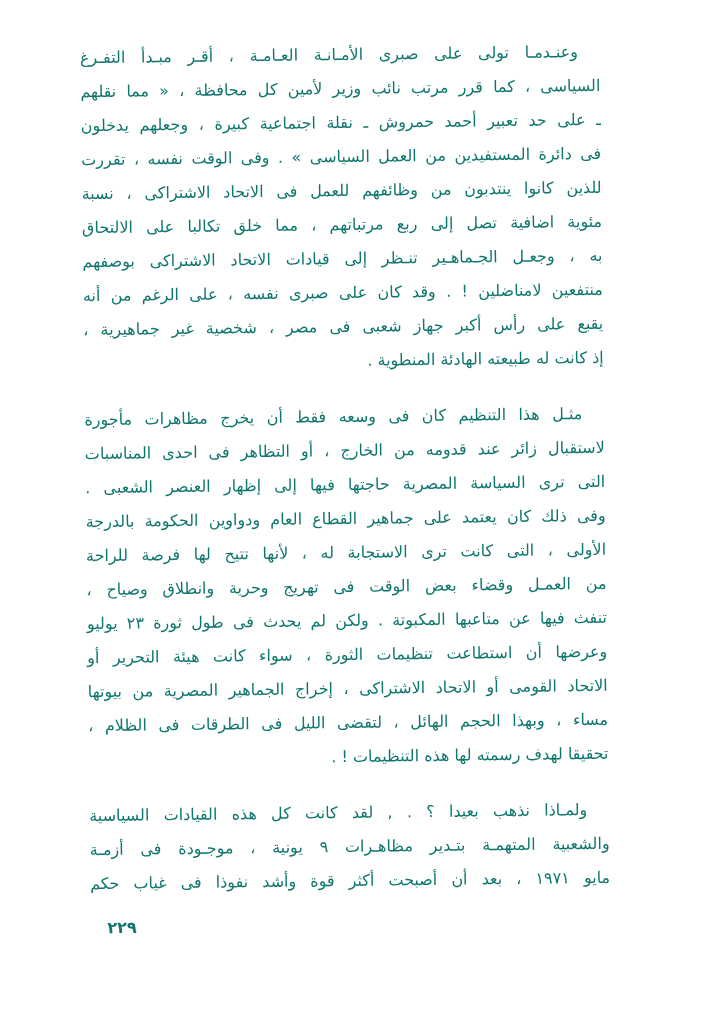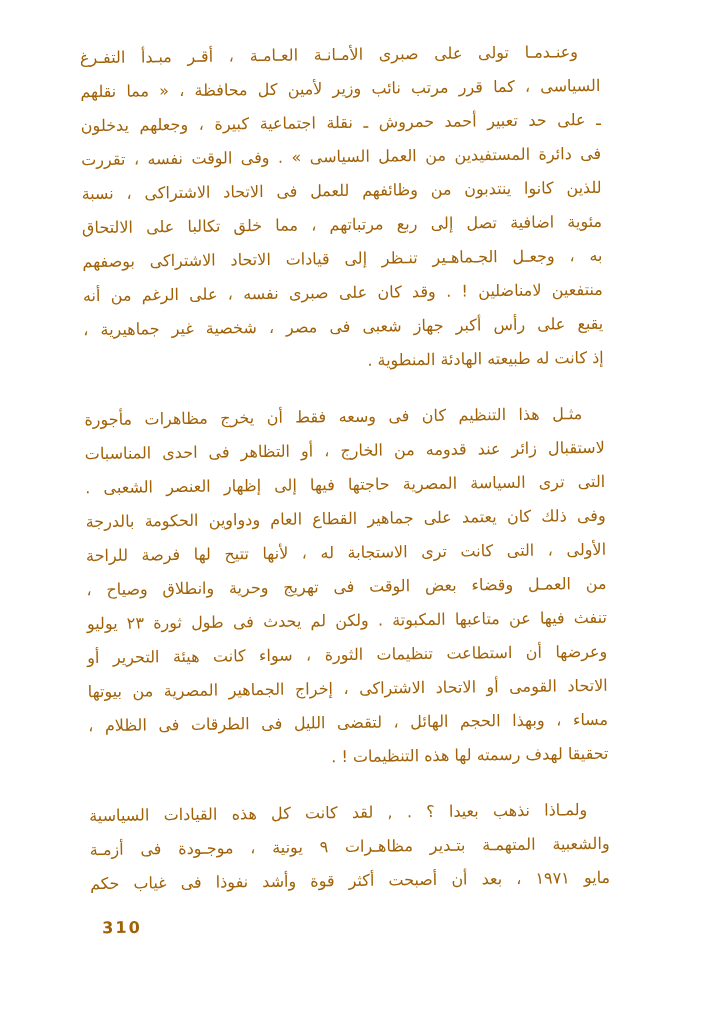--- a/index.html
+++ b/index.html
@@ -9,21 +9,21 @@
     height: 1031px;
     background: #ffffff;
     overflow: hidden;
   }
   .scan-page {
     position: relative;
     width: 720px;
     height: 1031px;
     background: #ffffff;
     font-family: "DejaVu Sans", sans-serif;
-    color: #a16207;
+    color: #0f766e;
   }
   .text-block {
     position: absolute;
     top: 38px;
     left: 85px;
     width: 520px;
     direction: rtl;
     transform: rotate(-0.7deg);
     transform-origin: 50% 50%;
     font-size: 16px;
@@ -87,14 +87,14 @@
     </div>
 
     <div class="para">
       <div class="line indent">ولمـاذا نذهب بعيدا ؟ . , لقد كانت كل هذه القيادات السياسية</div>
       <div class="line">والشعبية المتهمـة بتـدير مظاهـرات ٩ يونية ، موجـودة فى أزمـة</div>
       <div class="line">مايو ١٩٧١ ، بعد أن أصبحت أكثر قوة وأشد نفوذا فى غياب حكم</div>
     </div>
 
   </div>
 
-  <div class="page-number">310</div>
+  <div class="page-number">٢٢٩</div>
 </div>
 
 </body></html>

